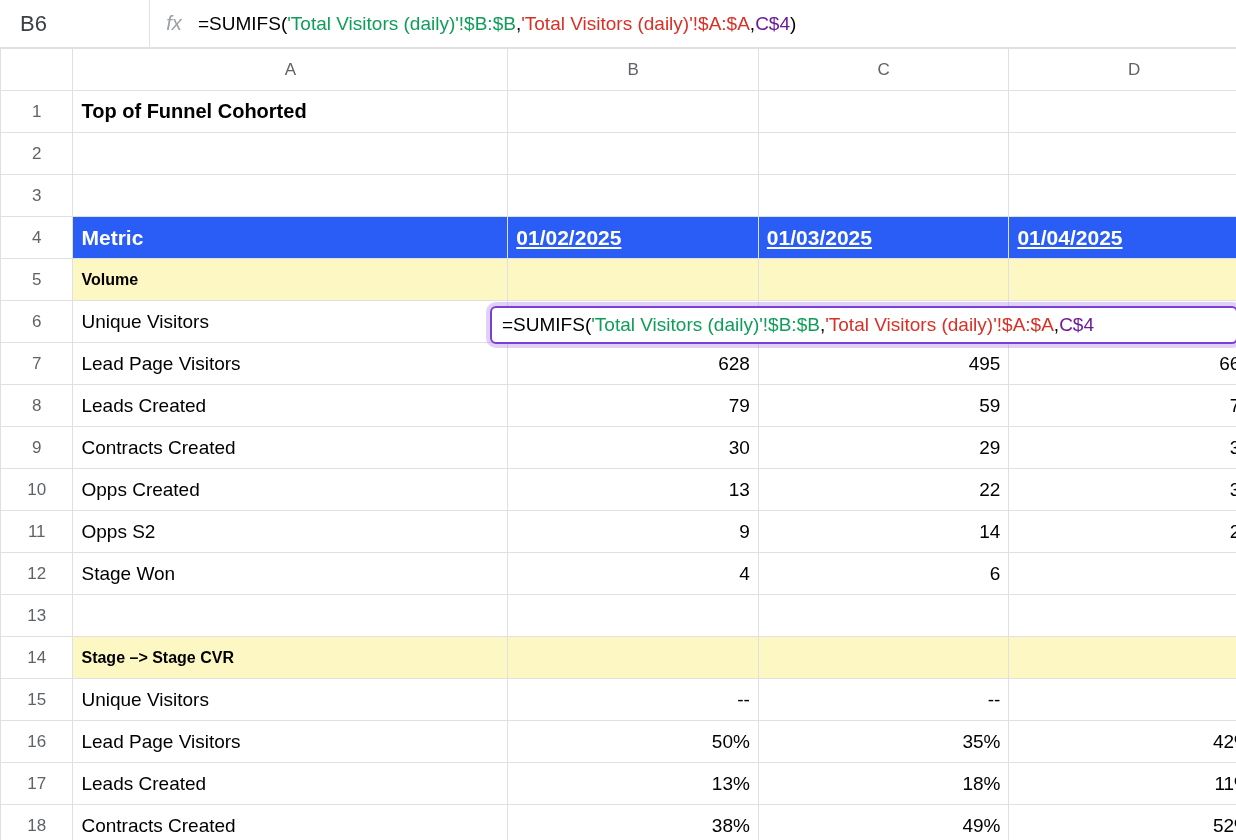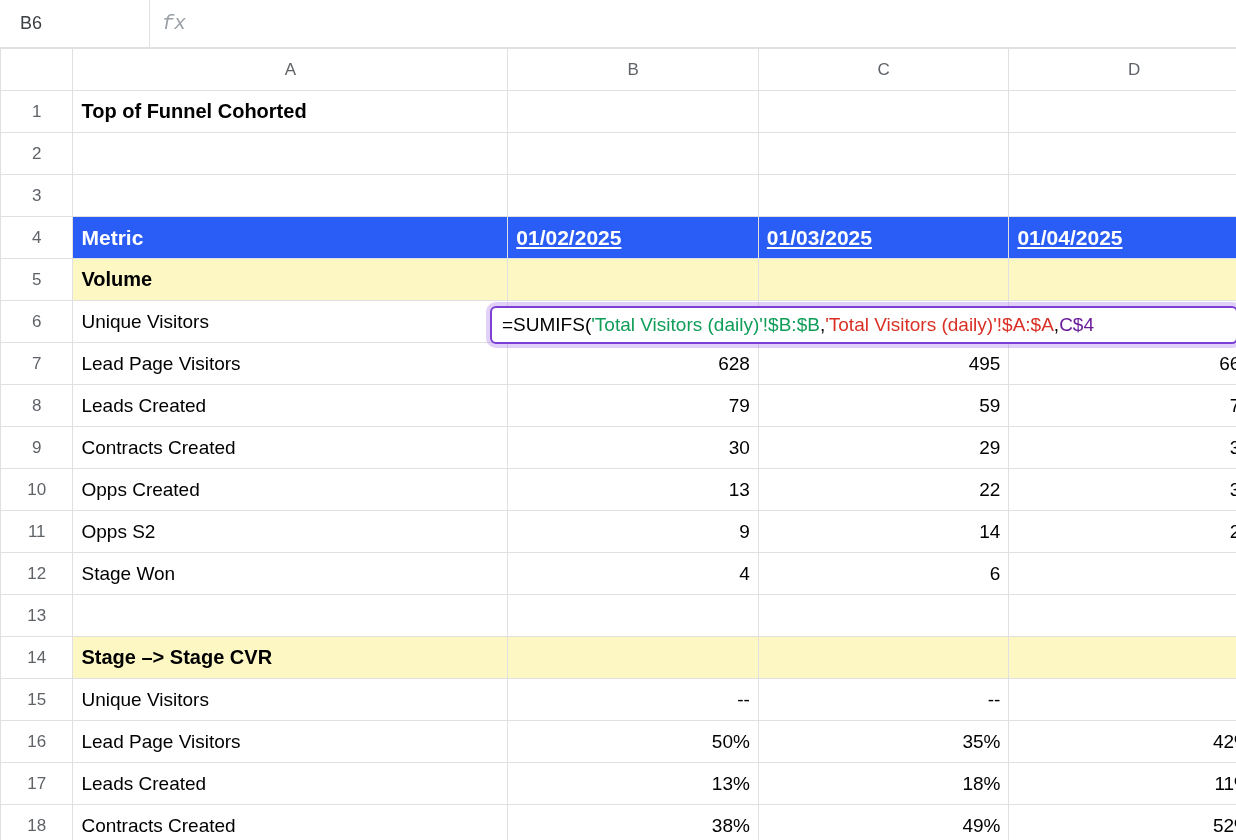--- a/index.html
+++ b/index.html
@@ -17,29 +17,29 @@
     height: 48px;
     border-bottom: 1px solid #e0e0e0;
     padding-right: 12px;
   }
   .name-box {
     width: 150px;
     height: 100%;
     display: flex;
     align-items: center;
     padding-left: 20px;
-    font-size: 18px;
+    font-size: 22px;
     color: #3c4043;
     border-right: 1px solid #e0e0e0;
   }
   .fx-label {
     width: 48px;
     text-align: center;
     font-style: italic;
-    font-family: Liberation Mono, monospace;
+    font-family: Liberation Sans, sans-serif;
     color: #9aa0a6;
     font-size: 20px;
   }
   .formula-input {
     flex: 1;
     font-size: 19px;
     font-family: Arial, sans-serif;
     white-space: nowrap;
     overflow: hidden;
   }
@@ -106,21 +106,21 @@
     color: #fff;
     font-weight: 700;
     font-size: 21px;
   }
   tr.header-row td.cell.left { text-align: left; }
   tr.header-row td.cell.right { text-align: left; text-decoration: underline; }
 
   tr.section-row td.cell {
     background: #fdf7c3;
     font-weight: 700;
-    font-size: 20px;
+    font-size: 16px;
   }
 
   .formula-cell-overlay {
     position: absolute;
     border: 2px solid #7b3fd6;
     border-radius: 6px;
     background: #fff;
     box-shadow: 0 0 0 4px rgba(168,124,235,0.35);
     font-size: 19px;
     display: flex;
@@ -129,20 +129,23 @@
     white-space: nowrap;
     overflow: hidden;
   }
 </style>
 </head>
 <body>
 
 <div class="formula-bar">
   <div class="name-box">B6</div>
   <div class="fx-label">fx</div>
+  <div class="formula-input">
+    <span class="f-eq">=</span><span class="f-func">SUMIFS</span><span class="f-paren">(</span><span class="f-ref1">'Total Visitors (daily)'!$B:$B</span><span class="f-comma">,</span><span class="f-ref2">'Total Visitors (daily)'!$A:$A</span><span class="f-comma">,</span><span class="f-ref3">C$4</span><span class="f-paren">)</span>
+  </div>
 </div>
 
 <div class="grid-wrapper">
 <table class="sheet">
   <colgroup>
     <col class="col-rownum">
     <col class="col-A">
     <col class="col-B">
     <col class="col-C">
     <col class="col-D">

